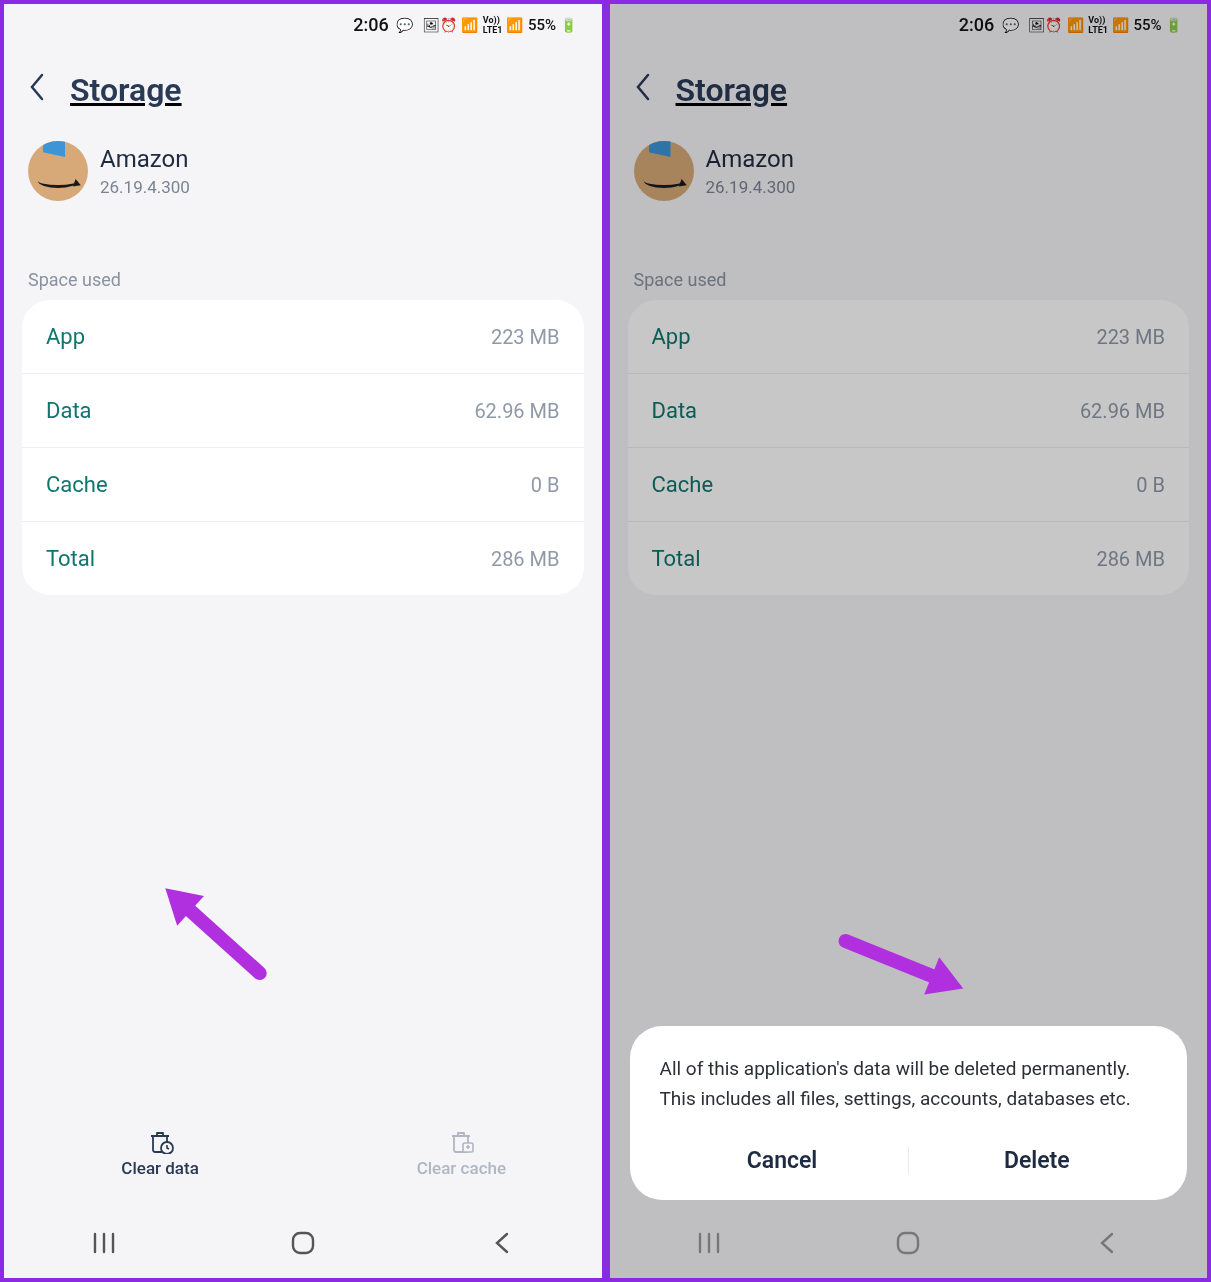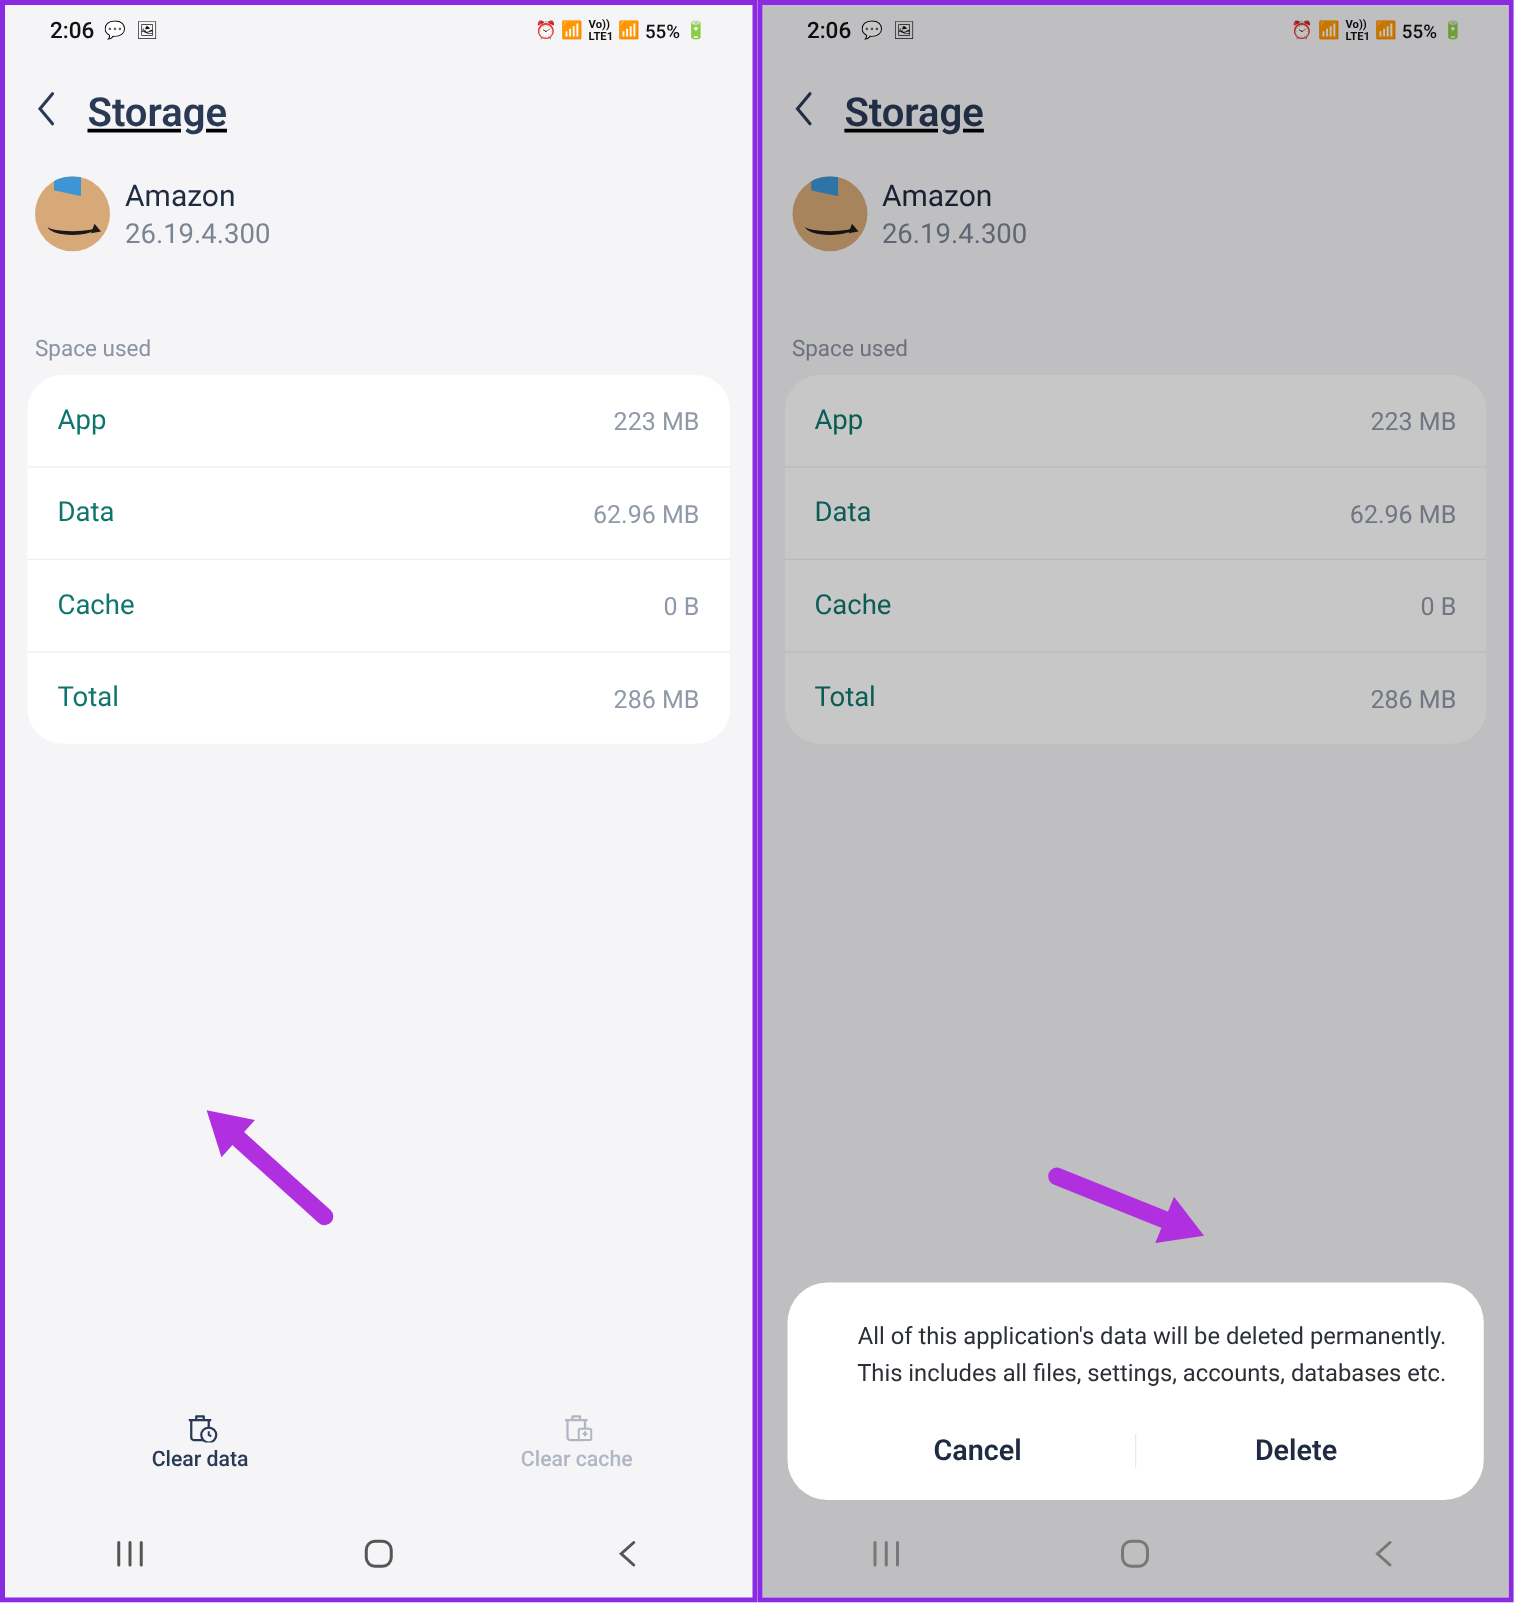--- a/index.html
+++ b/index.html
@@ -19,23 +19,23 @@
     .phone-left { background: #f5f5f8; }
     .phone-right { background: #f5f5f8; }
     .phone-right .scrim {
       position: absolute;
       inset: 0;
       background: rgba(0,0,0,0.22);
       z-index: 5;
     }
     .status-bar {
       display: flex;
-      justify-content: space-between;
-      align-items: center;
-      padding: 10px 36px 6px;
+      justify-content: flex-end;
+      align-items: center;
+      padding: 10px 24px 6px;
       font-size: 18px;
       font-weight: 500;
       color: #111;
       position: relative;
       z-index: 1;
     }
     .status-left { display: flex; align-items: center; gap: 8px; }
     .status-right { display: flex; align-items: center; gap: 4px; font-size: 15px; }
     .header {
       display: flex;
@@ -82,21 +82,21 @@
     .smile::after {
       content: '';
       position: absolute;
       right: -3px; bottom: -3px;
       border-left: 7px solid #1a1a1a;
       border-top: 4px solid transparent;
       border-bottom: 4px solid transparent;
       transform: rotate(20deg);
     }
     .app-meta-name { font-size: 24px; color: #1e2b40; margin-bottom: 4px; }
-    .app-meta-version { font-size: 22px; color: #7b8492; }
+    .app-meta-version { font-size: 17px; color: #7b8492; }
     .section-label {
       padding: 40px 24px 10px;
       font-size: 18px;
       color: #8a91a0;
       position: relative;
       z-index: 1;
     }
     .card {
       margin: 0 18px;
       background: #fff;
@@ -147,21 +147,20 @@
     }
     .nav-item { color: #444; width: 28px; display: flex; justify-content: center; }
     .dialog {
       position: absolute;
       bottom: 78px;
       left: 20px; right: 20px;
       background: #fff;
       border-radius: 32px;
       padding: 28px 24px 18px;
       z-index: 10;
-      text-align: right;
     }
     .dialog-msg {
       font-size: 19px;
       color: #2b2f36;
       line-height: 1.55;
       margin-bottom: 26px;
       padding: 0 6px;
     }
     .dialog-actions {
       display: flex;

